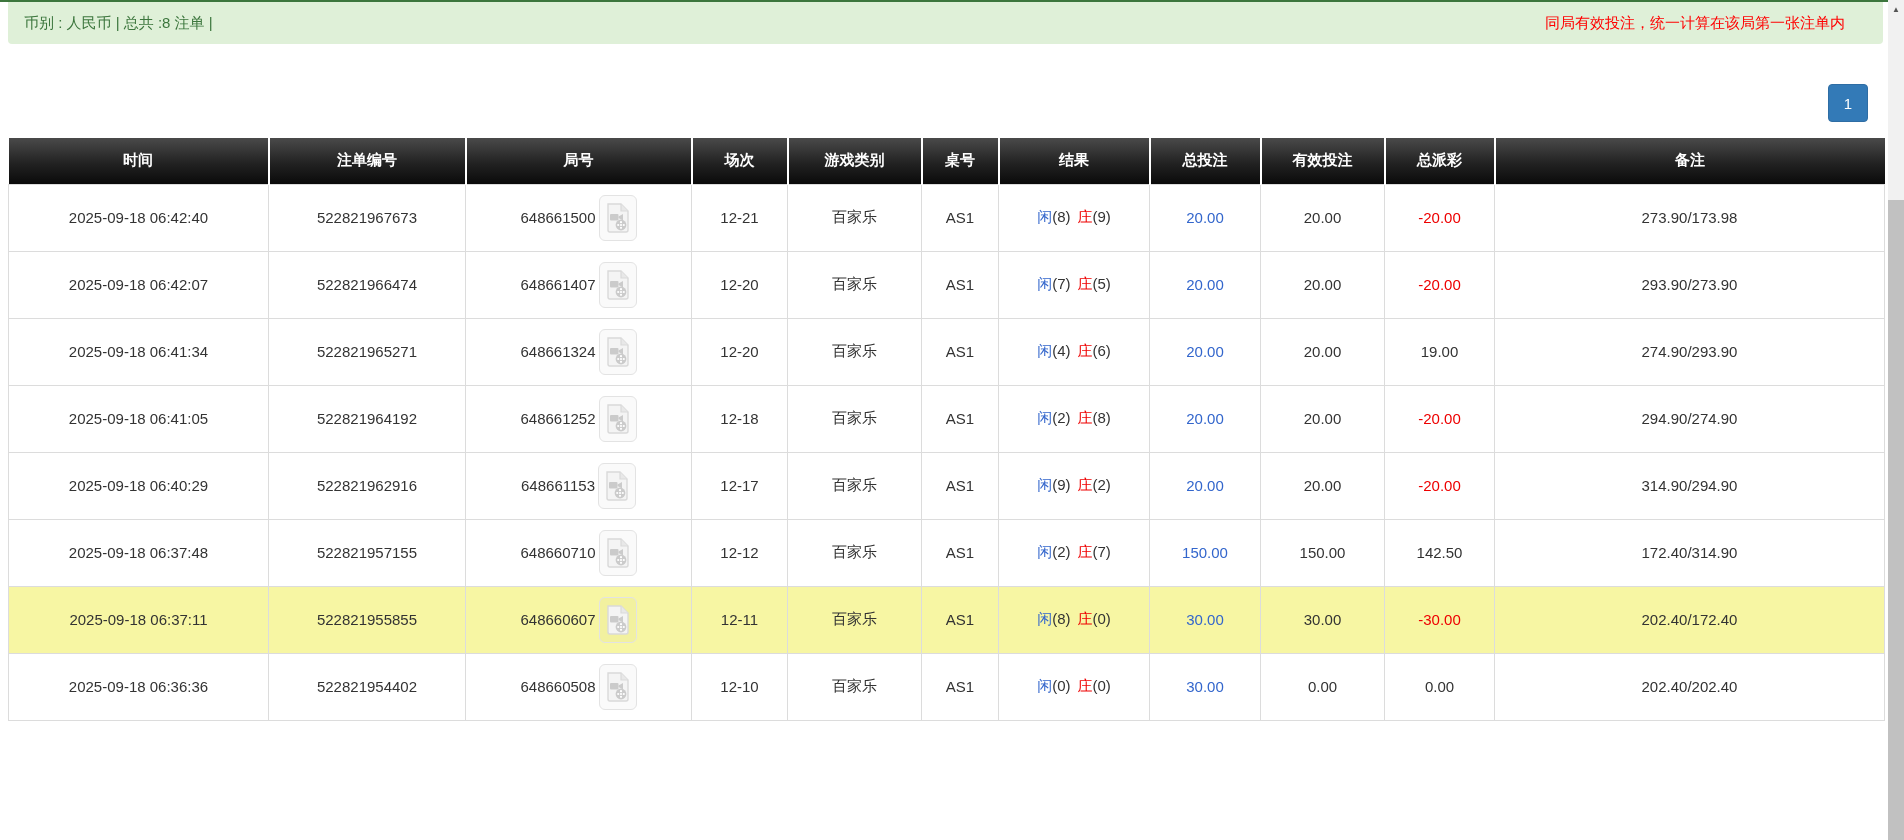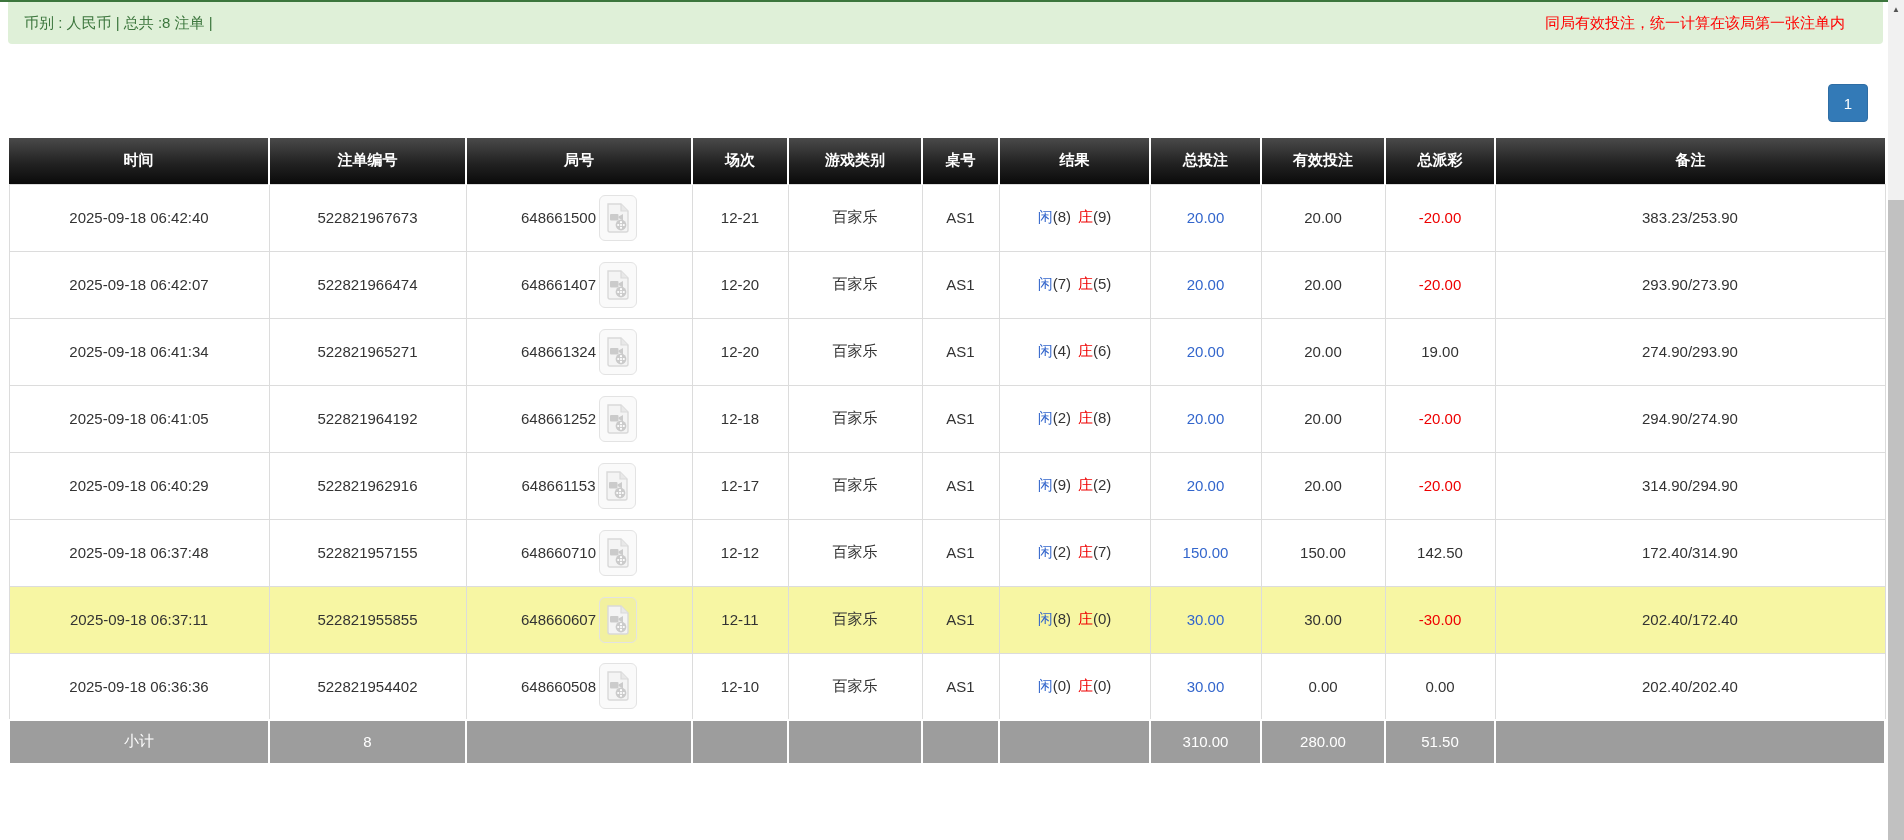--- a/index.html
+++ b/index.html
@@ -140,21 +140,21 @@
           <td>百家乐</td>
           <td>AS1</td>
           <td>
             <span class="res-p">闲</span><span class="res-n">(8)</span><span class="res-b">庄</span><span class="res-n">(9)</span>
           </td>
           <td>
             <span class="amt-link">20.00</span>
           </td>
           <td>20.00</td>
           <td class="js-neg neg">-20.00</td>
-          <td>383.23/253.90</td>
+          <td>273.90/173.98</td>
         </tr>
 
         <tr>
           <td>2025-09-18 06:42:07</td>
           <td>522821966474</td>
           <td>
             <div class="round-wrap">
               <span>648661407</span>
               <span class="video-btn">
                 <svg width="26" height="30" viewBox="0 0 26 30">
@@ -396,33 +396,20 @@
           </td>
           <td>
             <span class="amt-link">30.00</span>
           </td>
           <td>0.00</td>
           <td class="js-neg">0.00</td>
           <td>202.40/202.40</td>
         </tr>
       </tbody>
     <tfoot>
-      <tr>
-        <td>小计</td>
-        <td>8</td>
-        <td></td>
-        <td></td>
-        <td></td>
-        <td></td>
-        <td></td>
-        <td>310.00</td>
-        <td>280.00</td>
-        <td>51.50</td>
-        <td></td>
-      </tr>
     </tfoot>
   </table>
 </div>
 
 <div class="scrollbar">
   <div class="scroll-up">▲</div>
   <div class="scroll-thumb"></div>
 </div>
 
 </body></html>

